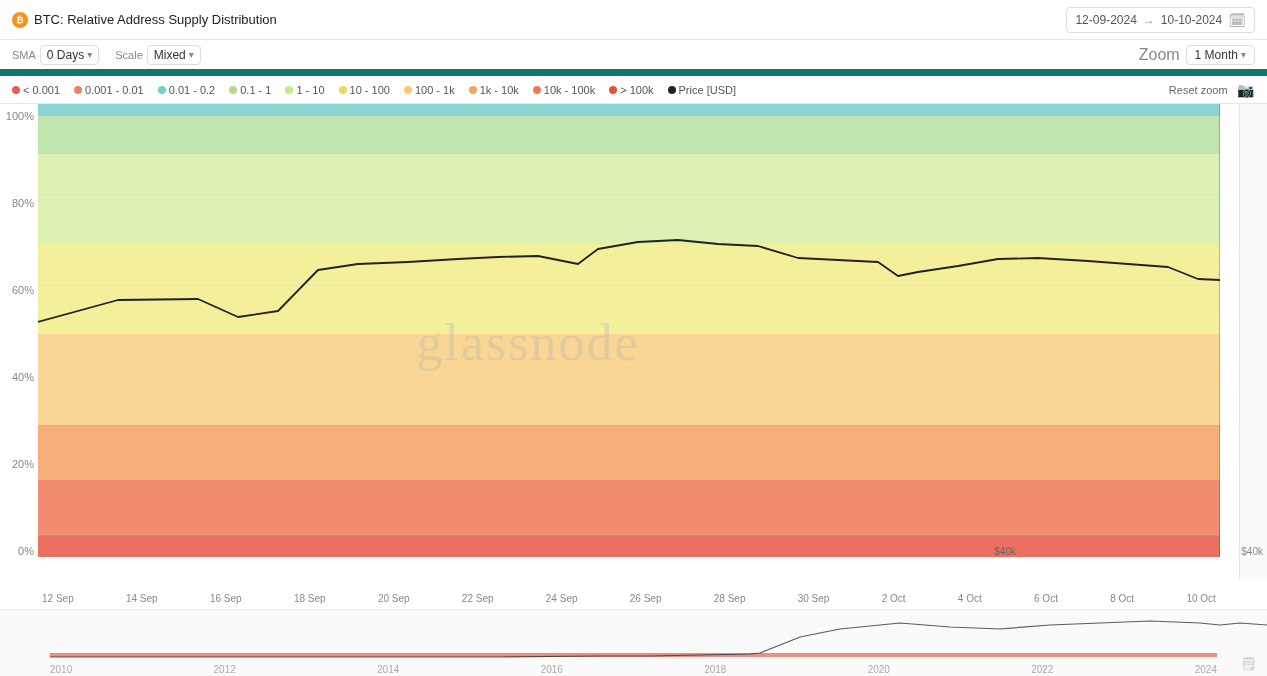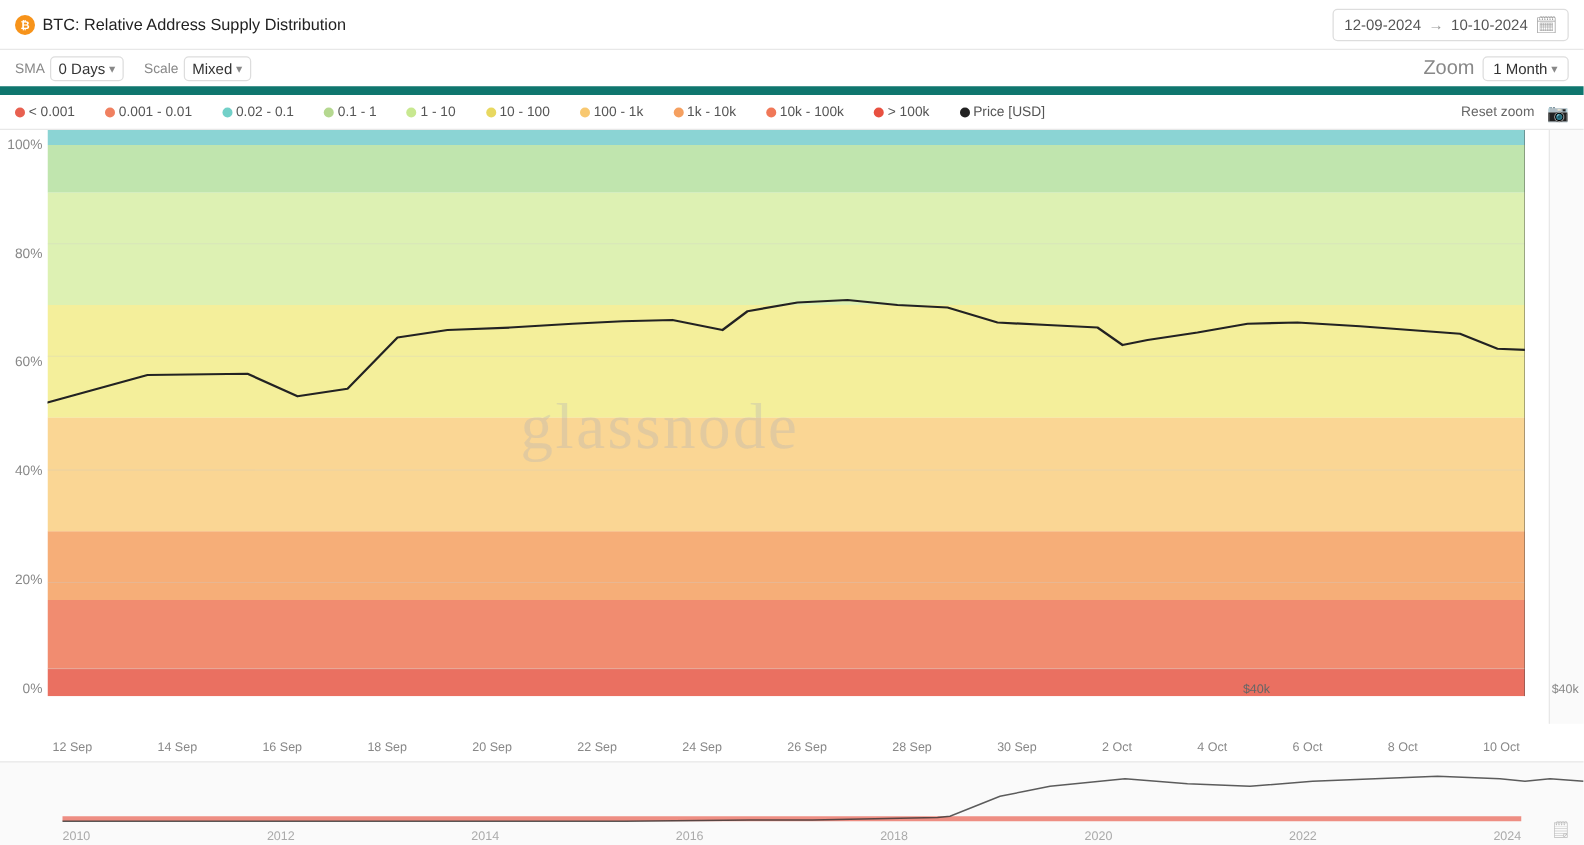--- a/index.html
+++ b/index.html
@@ -26,21 +26,21 @@
       display: flex; align-items: center; gap: 3px; border: 1px solid #ddd;
       border-radius: 4px; padding: 2px 6px; font-size: 12px; cursor: pointer;
       background: #fff;
     }
     .chevron-down { font-size: 10px; color: #888; }
     .zoom-group { display: flex; align-items: center; gap: 6px; }
     .zoom-label { font-size: 16px; color: #888; }
     .zoom-value { display: flex; align-items: center; gap: 3px; font-size: 12px; border: 1px solid #ddd; border-radius: 4px; padding: 2px 8px; cursor: pointer; background: #fff; }
 
     .legend-bar {
-      display: flex; align-items: center; gap: 24px;
+      display: flex; align-items: center; gap: 14px;
       padding: 4px 12px; border-bottom: 1px solid #e8e8e8; height: 28px;
       font-size: 11px; color: #555;
     }
     .legend-item { display: flex; align-items: center; gap: 3px; }
     .legend-dot { width: 8px; height: 8px; border-radius: 50%; }
     .legend-right { margin-left: auto; display: flex; align-items: center; gap: 10px; }
     .reset-zoom { font-size: 11px; color: #666; cursor: pointer; }
     .camera-icon { font-size: 14px; color: #888; cursor: pointer; }
 
     .chart-container { position: relative; width: 1267px; height: 505px; }
@@ -122,21 +122,21 @@
   <div class="legend-item">
     <span class="legend-dot" style="background:#e86050"></span>
     <span>&lt; 0.001</span>
   </div>
   <div class="legend-item">
     <span class="legend-dot" style="background:#f08060"></span>
     <span>0.001 - 0.01</span>
   </div>
   <div class="legend-item">
     <span class="legend-dot" style="background:#72d0c8"></span>
-    <span>0.02 - 0.1</span>
+    <span>0.01 - 0.2</span>
   </div>
   <div class="legend-item">
     <span class="legend-dot" style="background:#b5d890"></span>
     <span>0.1 - 1</span>
   </div>
   <div class="legend-item">
     <span class="legend-dot" style="background:#c8e890"></span>
     <span>1 - 10</span>
   </div>
   <div class="legend-item">

